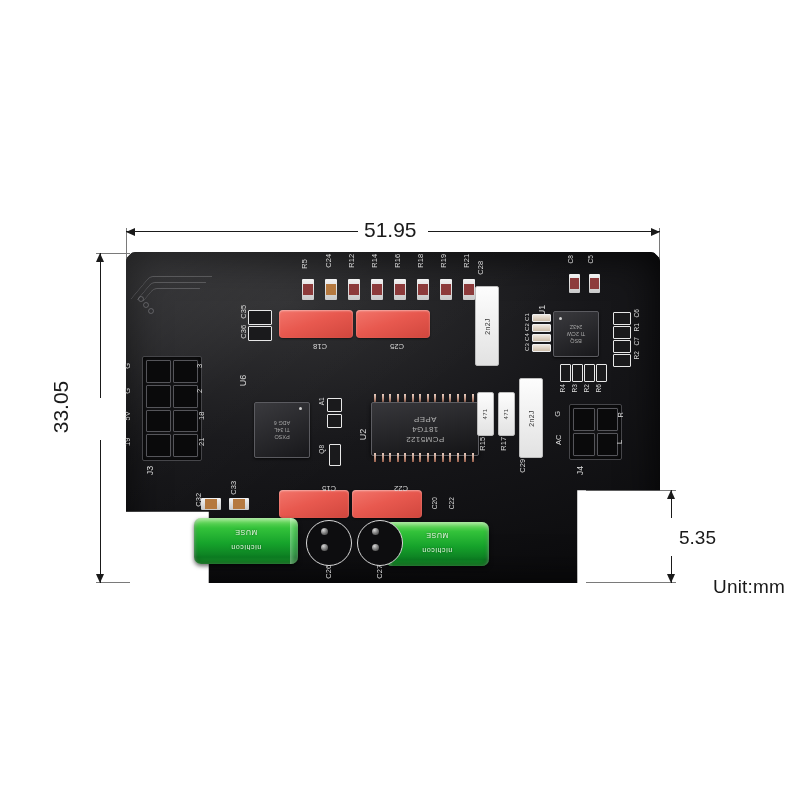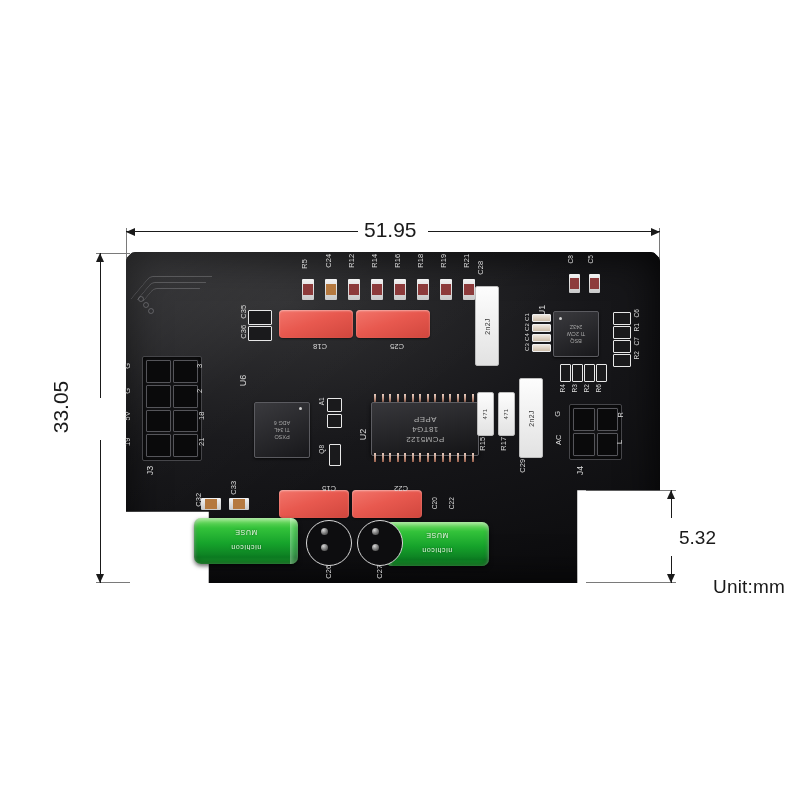--- a/index.html
+++ b/index.html
@@ -131,21 +131,21 @@
   <div class="arrow arrow-u" style="left:96px; top:253px;"></div>
   <div class="arrow arrow-d" style="left:96px; top:574px;"></div>
   <div class="dim-text vert" style="left:61px; top:409px; width:78px; text-align:center; margin-left:-39px; margin-top:-14px; font-size:21px;">33.05</div>
 
   <div class="ext-line" style="left:586px; top:490px; width:90px; height:1px;"></div>
   <div class="ext-line" style="left:586px; top:582px; width:90px; height:1px;"></div>
   <div class="dim-line dim-v" style="left:671px; top:490px; height:28px;"></div>
   <div class="dim-line dim-v" style="left:671px; top:556px; height:27px;"></div>
   <div class="arrow arrow-u" style="left:667px; top:490px;"></div>
   <div class="arrow arrow-d" style="left:667px; top:574px;"></div>
-  <div class="dim-text" style="left:679px; top:527px; font-size:19px;">5.32</div>
+  <div class="dim-text" style="left:679px; top:527px; font-size:19px;">5.35</div>
 
   <div class="unit-label" style="left:713px; top:576px;">Unit:mm</div>
 
   <div id="board-wrap">
     <div class="pcb"></div>
     <div class="pcb-sheen"></div>
 
     <div>
       <div class="trace" style="left:14px; top:24px; width:62px; height:22px; border-right:none; border-bottom:none; transform:skewX(-40deg); border-radius:4px 0 0 0;"></div>
       <div class="trace" style="left:18px; top:30px; width:54px; height:17px; border-right:none; border-bottom:none; transform:skewX(-40deg); border-radius:4px 0 0 0;"></div>

